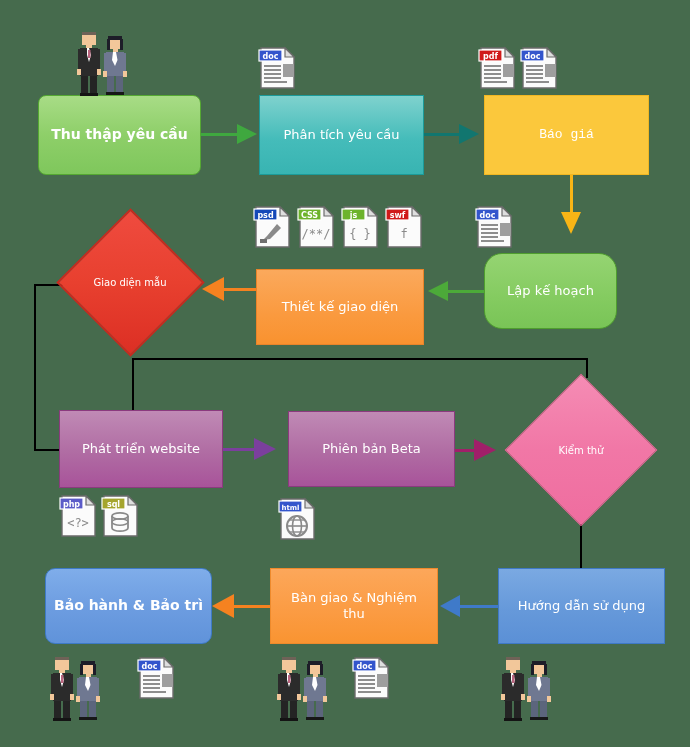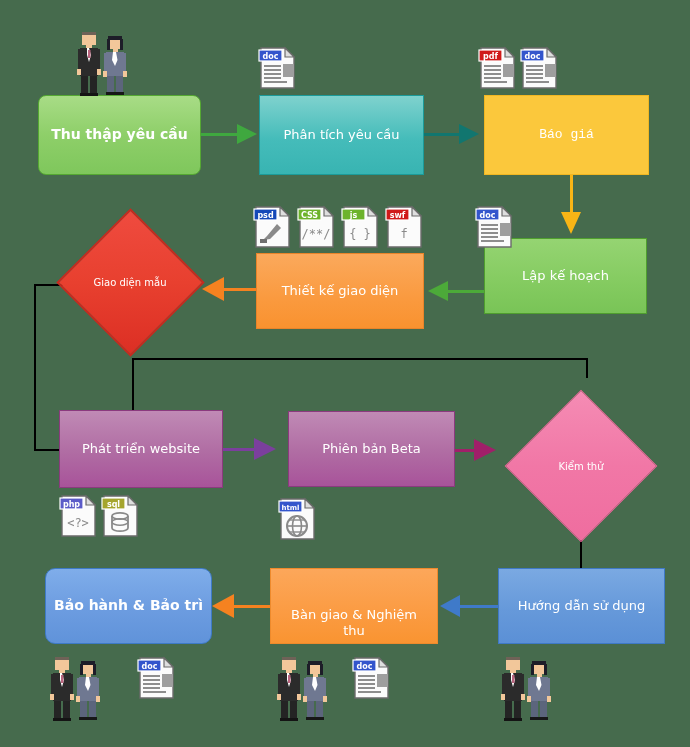--- a/index.html
+++ b/index.html
@@ -26,21 +26,21 @@
 
   
   .n-green  { background: linear-gradient(180deg,#a8dc86 0%,#8ecf69 50%,#7fc75c 100%);
               border:1px solid #55a832; border-radius:8px; }
   .n-teal   { background: linear-gradient(180deg,#7fd2ce 0%,#45bcba 55%,#38b4b2 100%);
               border:1px solid #1b9b99; }
   .n-yellow { background:#fbc83c; border:1px solid #f1b722;font-family:Liberation Mono, monospace; }
   .n-lgreen { background: linear-gradient(180deg,#95d472 0%,#84cb60 60%,#79c457 100%);
               border:1px solid #4f9e2e; }
   .n-orange { background: linear-gradient(180deg,#fba95c 0%,#fa9a3f 60%,#f9922f 100%);
-              border:1px solid #e9842a; }
+              border:1px solid #e9842a;margin-top:16px; }
   .n-orange2{ background: linear-gradient(180deg,#fca75a 0%,#fb9b42 60%,#f99431 100%);
               border:1px solid #ee8a2c; }
   .n-purple { background: linear-gradient(180deg,#c08ab5 0%,#b06ca3 55%,#a8539a 100%);
               border:1px solid #8b3a7e; }
   .n-blue   { background: linear-gradient(180deg,#7aa9e2 0%,#6699da 55%,#5b90d6 100%);
               border:1px solid #3f79c6; }
   .n-blue-r { background: linear-gradient(180deg,#7fadea 0%,#6c9ce0 55%,#6093da 100%);
               border:1px solid #3e7ac6; border-radius:10px; }
 
   
@@ -117,21 +117,21 @@
   </div>
 
   <div class="node n-teal" style="left:259px; top:95px; width:165px; height:80px;">
     <span>Phân tích yêu cầu</span>
   </div>
 
   <div class="node n-yellow" style="left:484px; top:95px; width:165px; height:80px;">
     <span>Báo giá</span>
   </div>
 
-  <div class="node n-lgreen" style="left:484px; top:238px; width:163px; height:76px;">
+  <div class="node n-lgreen" style="left:484px; top:253px; width:133px; height:76px;border-radius:18px;">
     <span>Lập kế hoạch</span>
   </div>
 
   <div class="node n-orange" style="left:256px; top:253px; width:168px; height:76px;">
     <span>Thiết kế giao diện</span>
   </div>
 
   <div class="diamond d-red" style="left:78px; top:230px; width:105px; height:105px;">
     <div class="dshape"></div>
     <div class="dlabel" style="width:160px; left:-28px;">
@@ -140,32 +140,32 @@
   </div>
 
   <div class="node n-purple" style="left:59px; top:410px; width:164px; height:78px;">
     <span>Phát triển website</span>
   </div>
 
   <div class="node n-purple" style="left:276px; top:411px; width:167px; height:76px;margin-left:12px;">
     <span>Phiên bản Beta</span>
   </div>
 
-  <div class="diamond d-pink" style="left:527px; top:412px; width:108px; height:108px;">
+  <div class="diamond d-pink" style="left:527px; top:396px; width:108px; height:108px;">
     <div class="dshape"></div>
     <div class="dlabel" style="width:150px; left:-21px;">
       <span>Kiểm thử</span>
     </div>
   </div>
 
   <div class="node n-blue" style="left:498px; top:568px; width:167px; height:76px;">
     <span>Hướng dẫn sử dụng</span>
   </div>
 
-  <div class="node n-orange2" style="left:270px; top:568px; width:168px; height:76px;align-items:flex-end;">
+  <div class="node n-orange2" style="left:270px; top:568px; width:168px; height:76px;">
     <span>Bàn giao &amp; Nghiệm thu</span>
   </div>
 
   <div class="node n-blue-r bold" style="left:45px; top:568px; width:167px; height:76px;">
     <span>Bảo hành &amp; Bảo trì</span>
   </div>
 
   <div id="file-icons">
       <div class="icon" style="left: 258px; top: 45px;"><svg width="40" height="46" viewBox="0 0 40 46">
      <path d="M3 3 H27 L36 12 V43 H3 Z" fill="#fbfbfb" stroke="#6b6b6b" stroke-width="1.4"></path>

